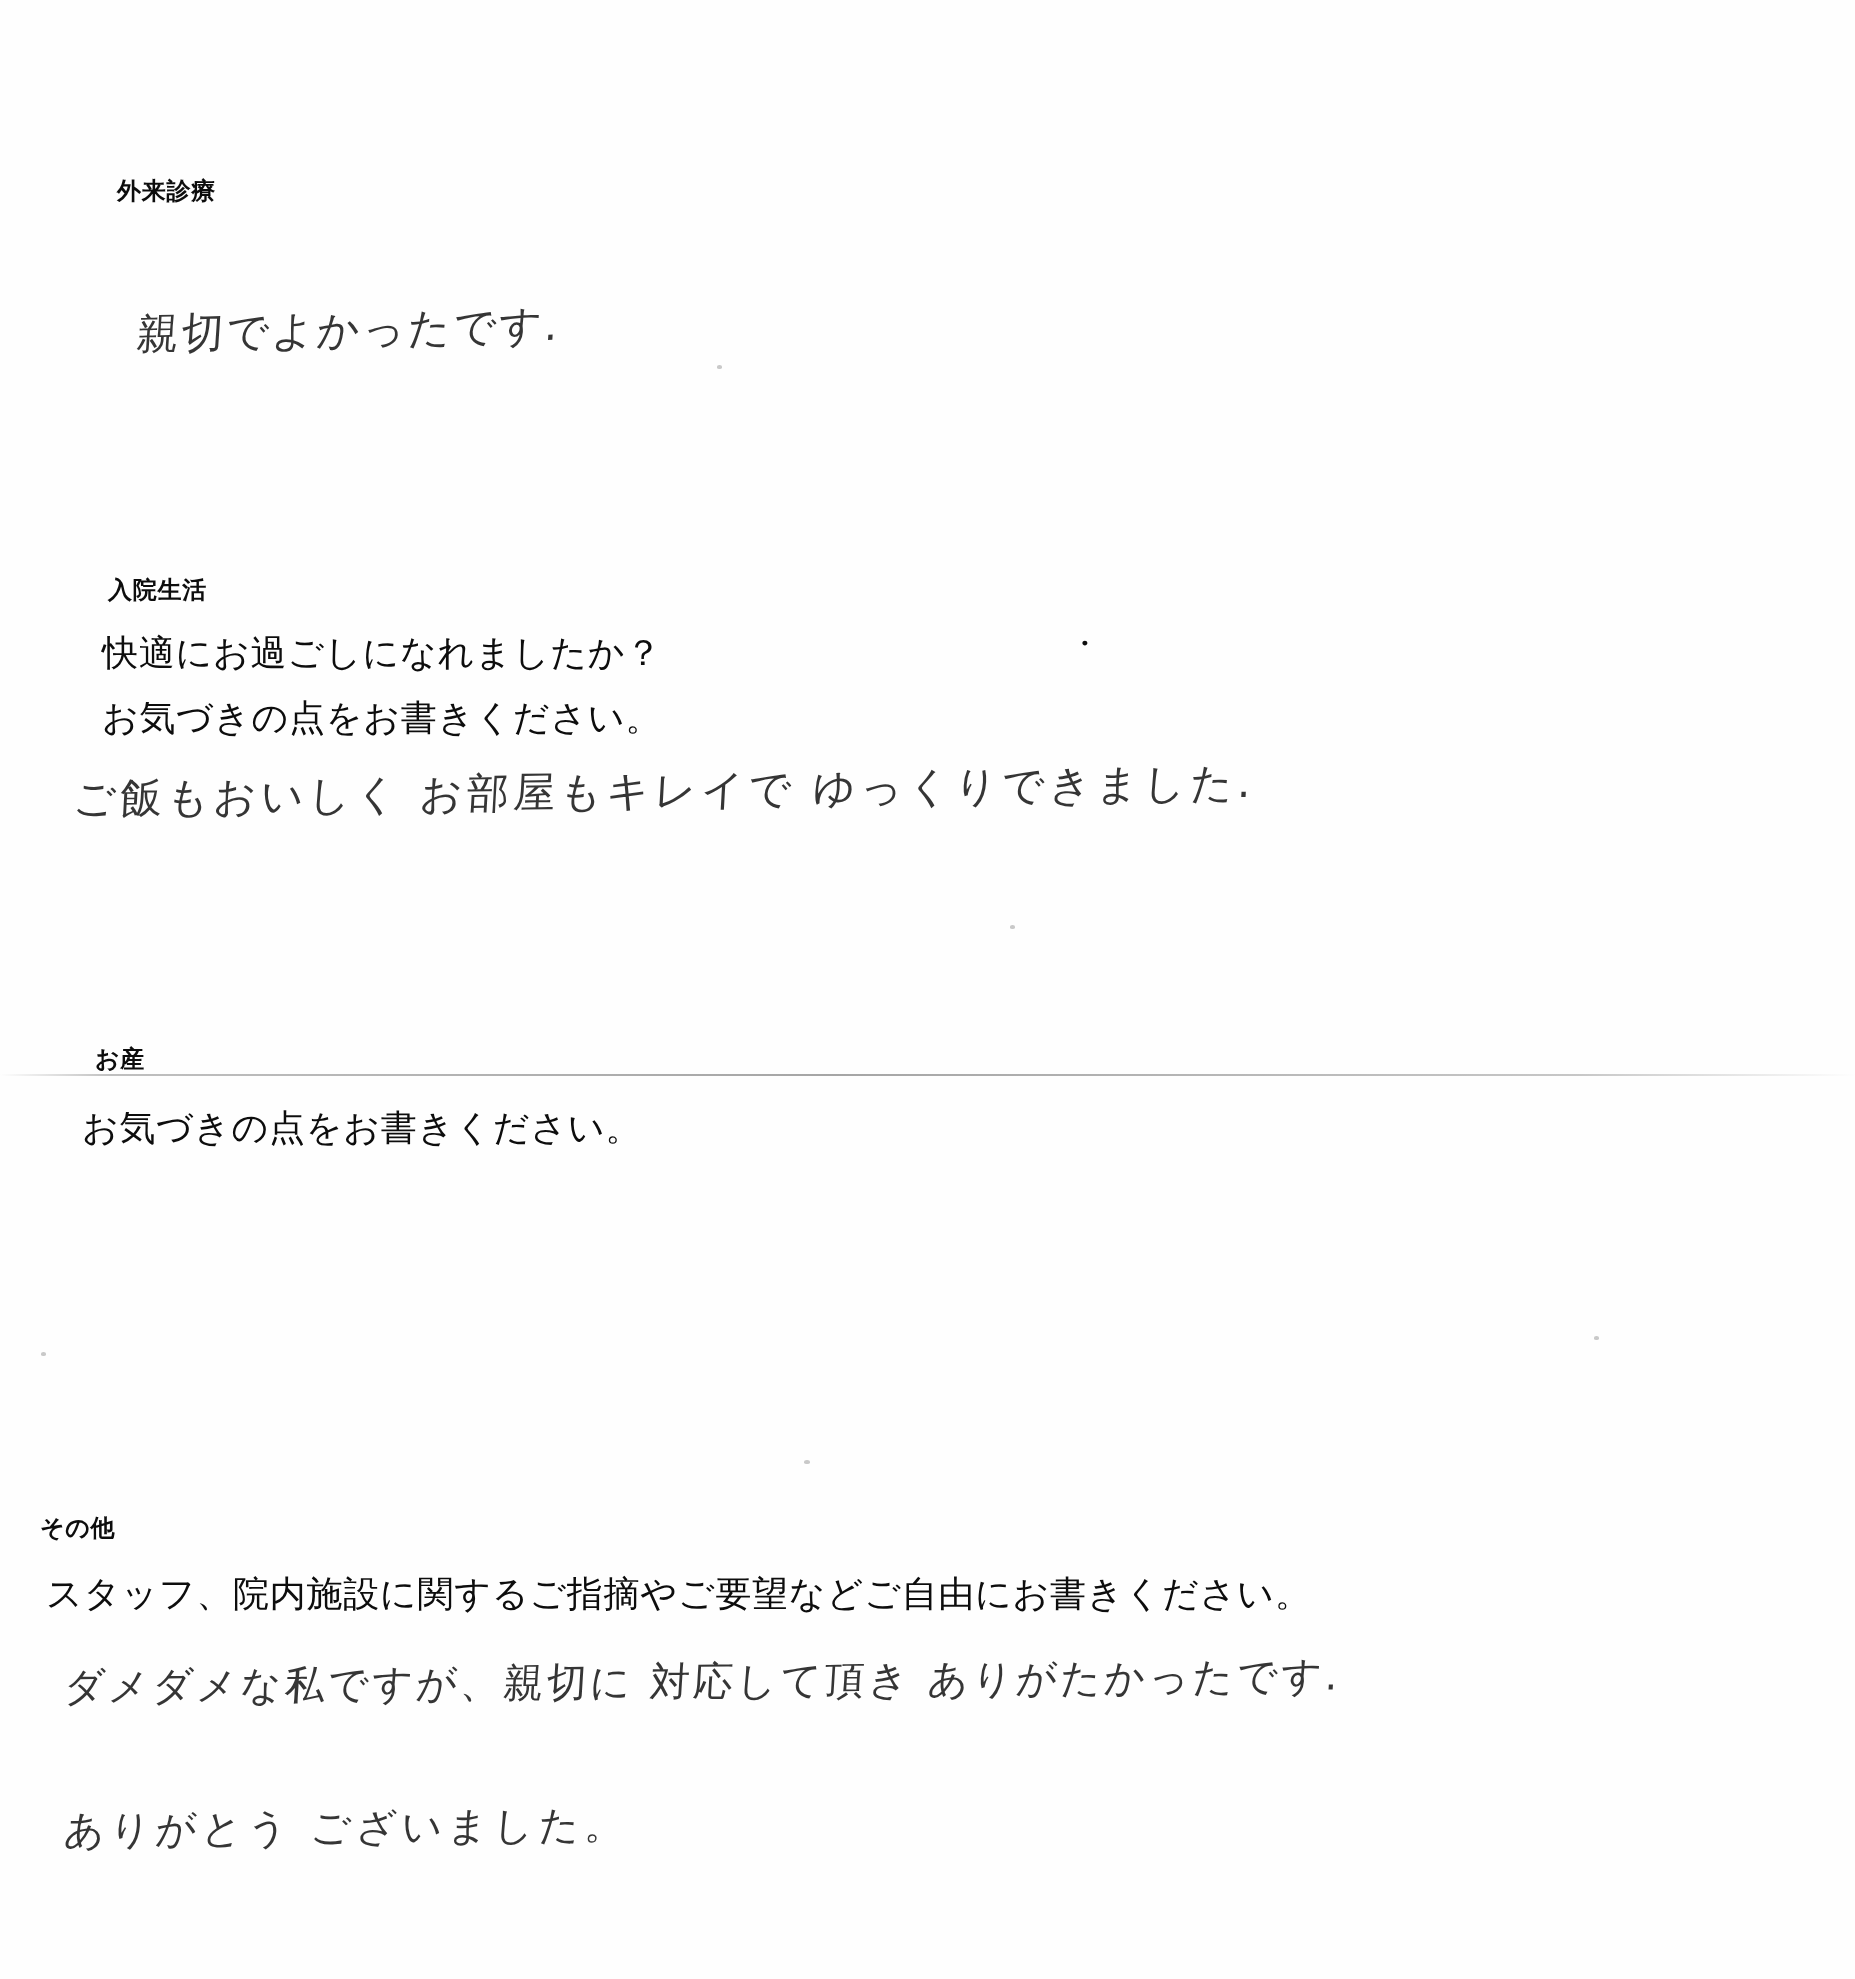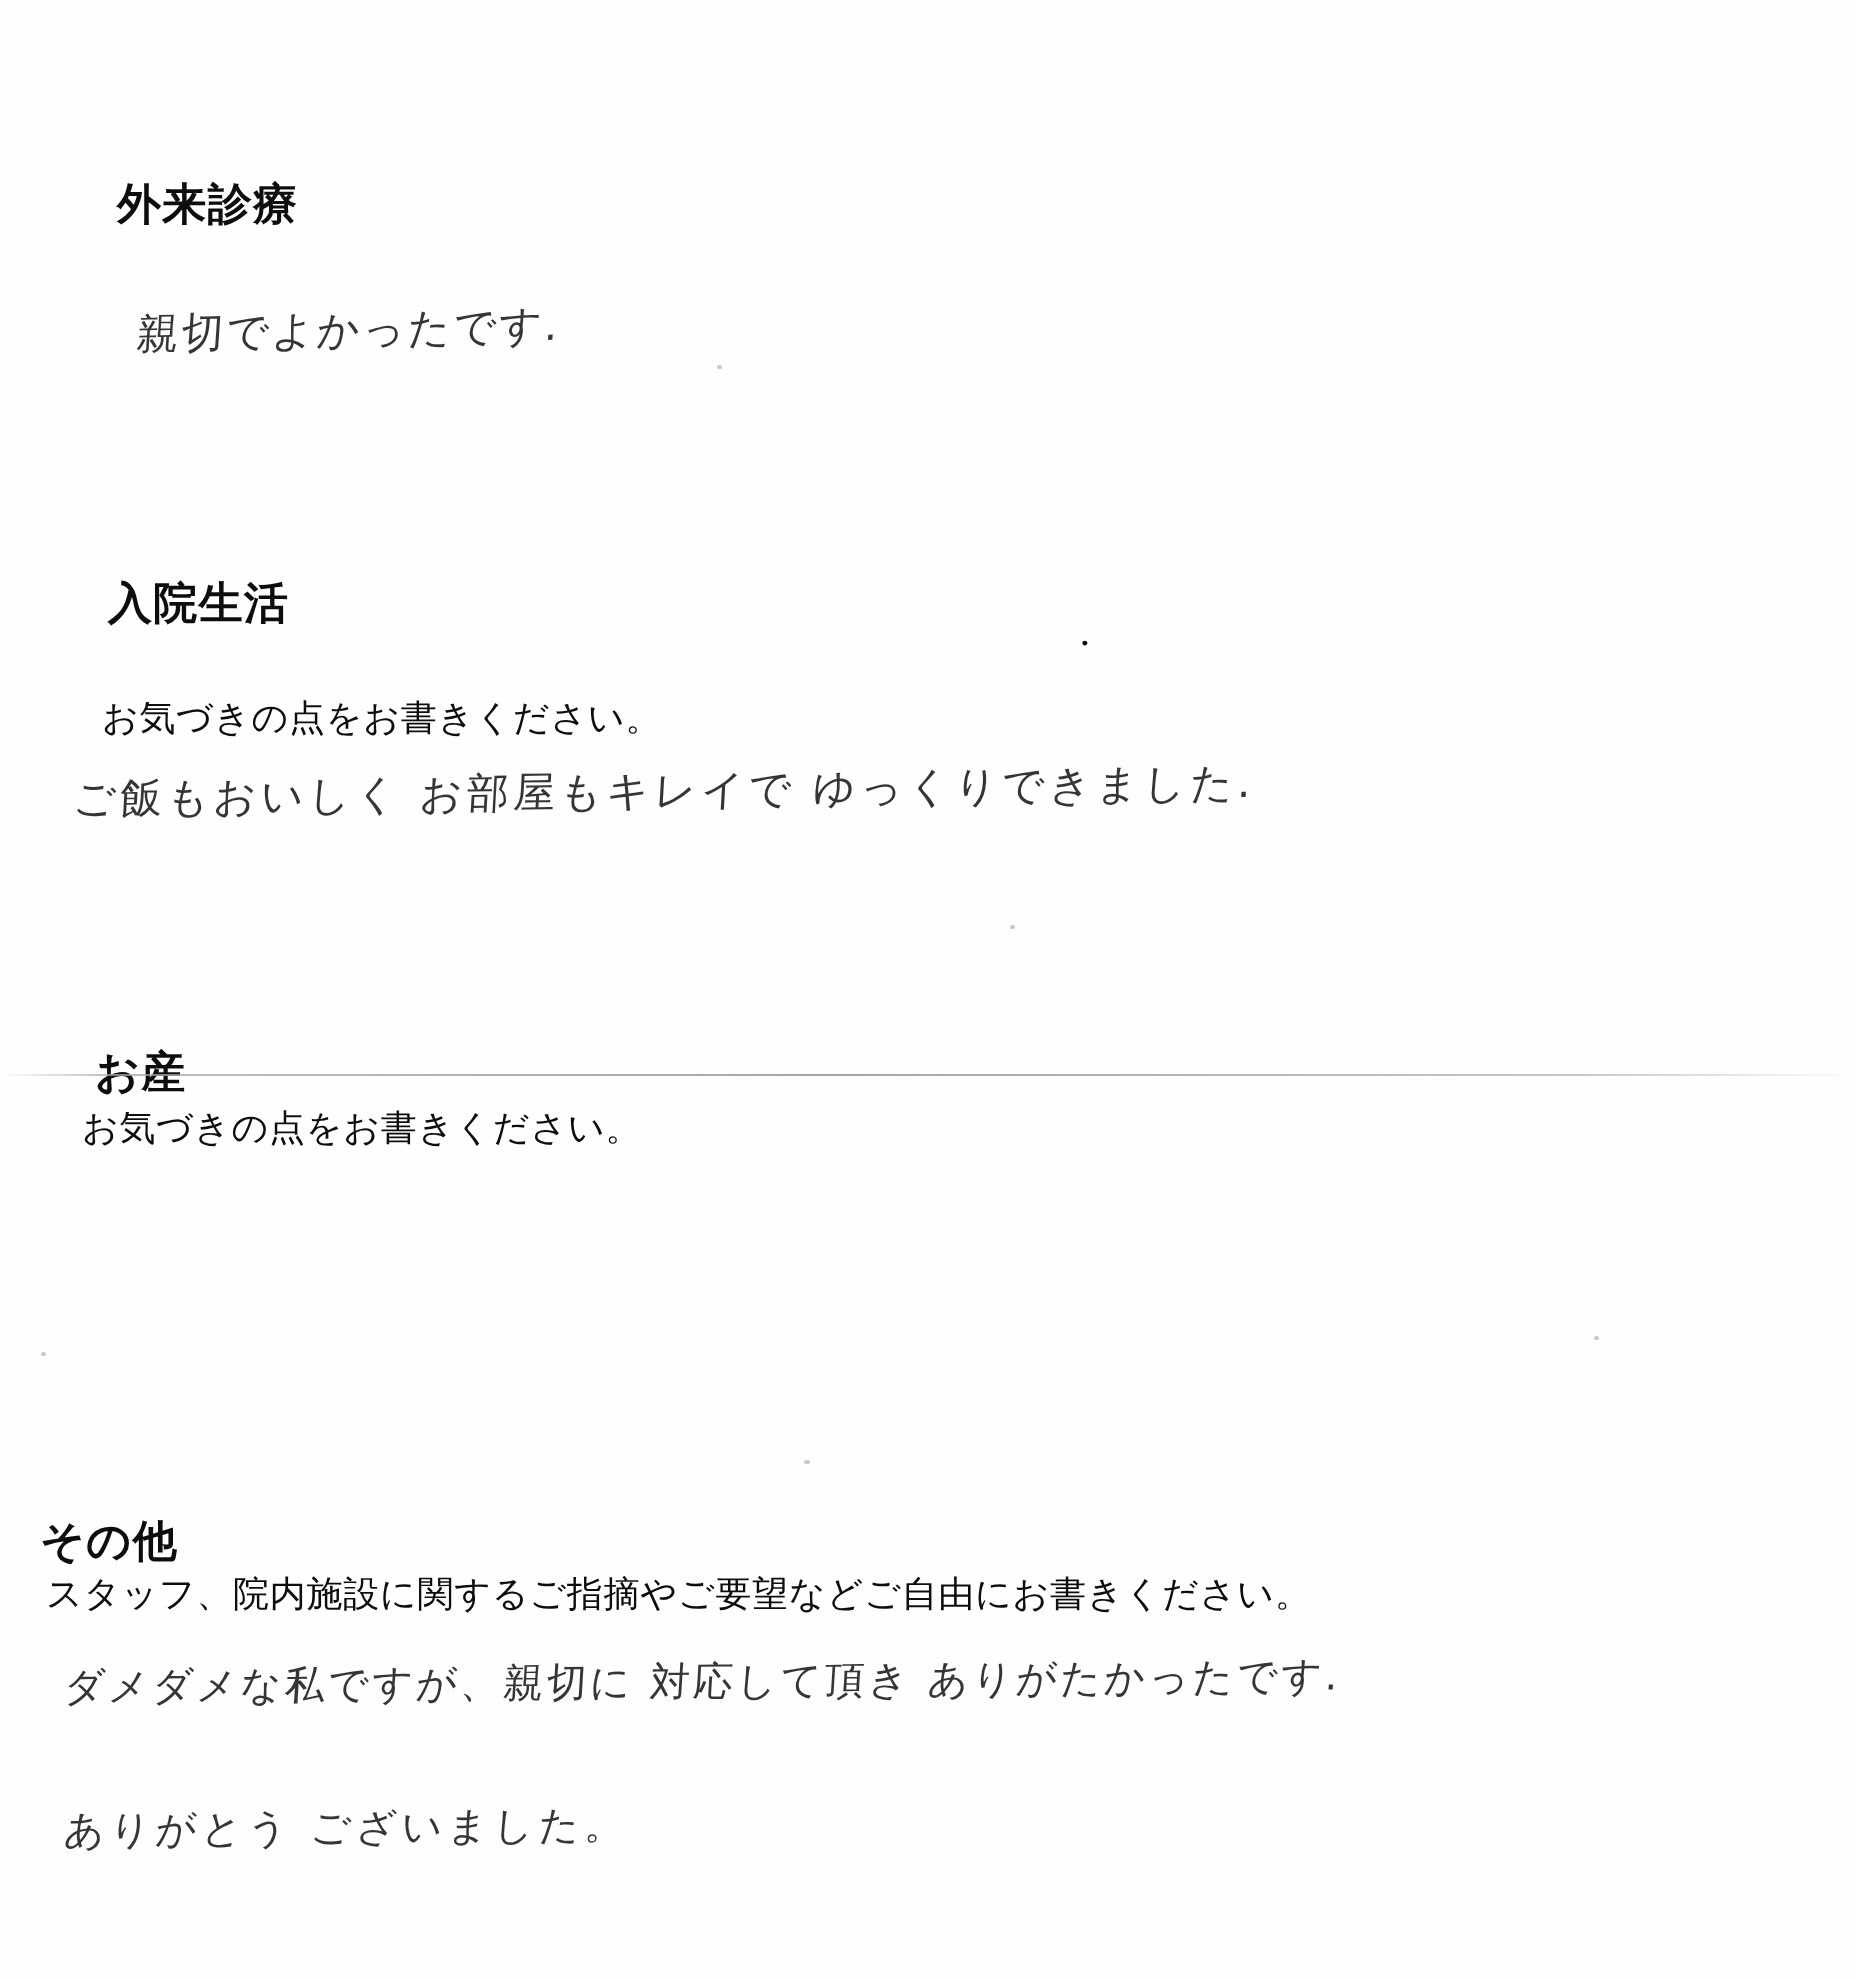--- a/index.html
+++ b/index.html
@@ -34,21 +34,21 @@
     left: 128px;
     top: 35px;
     width: 1636px;
     font-size: 36px;
     line-height: 1.52;
     white-space: normal;
     text-indent: 38px;
   }
   .section-head {
     position: absolute;
-    font-size: 44px;
+    font-size: 24px;
     font-weight: bold;
     letter-spacing: 0.03em;
   }
   .section-line {
     position: absolute;
     font-size: 36px;
     letter-spacing: 0.02em;
   }
 
   
@@ -164,20 +164,21 @@
 </head>
 <body>
 
 <div class="page">
 
 
   <div class="printed section-head" id="head-gairai">外来診療</div>
   <div class="hand" id="hw-gairai">親切でよかったです.</div>
 
   <div class="printed section-head" id="head-nyuin">入院生活</div>
+  <div class="printed section-line" id="line-nyuin-q">快適にお過ごしになれましたか？</div>
 
   <div class="choices">
     <span class="printed choice-dot">・</span>
   </div>
 
   <div class="printed section-line" id="line-nyuin-n">お気づきの点をお書きください。</div>
   <div class="hand" id="hw-nyuin">ご飯もおいしく お部屋もキレイで ゆっくりできました.</div>
 
   <div class="printed section-head" id="head-osan">お産</div>
   <div class="printed section-line" id="line-osan">お気づきの点をお書きください。</div>

